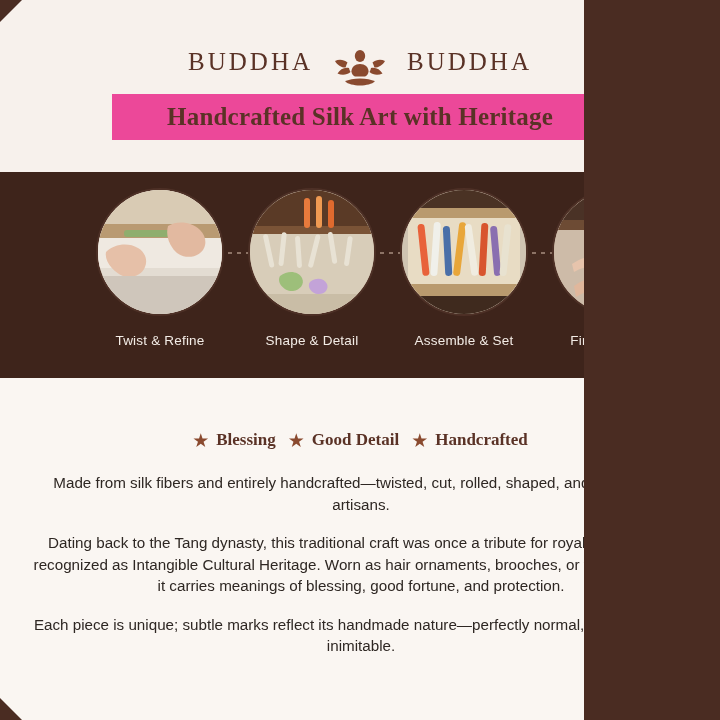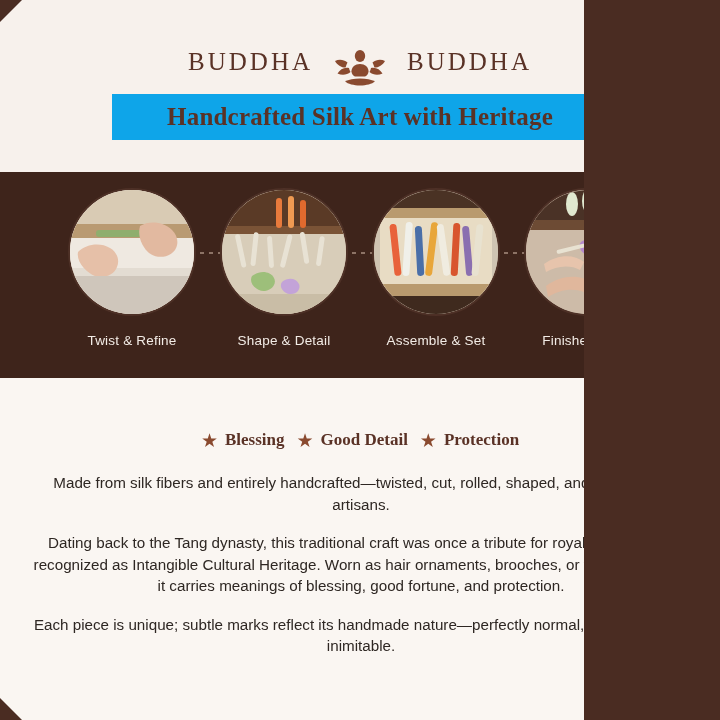--- a/index.html
+++ b/index.html
@@ -73,21 +73,21 @@
     height: 48px;
     display: block;
   }
 
   .title-bar {
     position: absolute;
     top: 94px;
     left: 112px;
     width: 496px;
     height: 46px;
-    background: #0ea5e9;
+    background: #ec4899;
     display: flex;
     align-items: center;
     justify-content: center;
   }
   .title-bar h1 {
     margin: 0;
     font-family: "Liberation Serif", serif;
     font-size: 25px;
     font-weight: 700;
     color: #5a3226;
@@ -102,21 +102,21 @@
     width: 720px;
     height: 206px;
     background: #3e241b;
   }
   .steps-inner {
     position: absolute;
     top: 16px;
     left: 28px;
     width: 664px;
     display: flex;
-    justify-content: center;
+    justify-content: flex-end;
     align-items: flex-start;
   }
   .step {
     width: 152px;
     display: flex;
     flex-direction: column;
     align-items: center;
     position: relative;
   }
   .thumb {
@@ -355,21 +355,21 @@
       <div class="benefit">
         <span class="star">★</span>
         <span class="btext">Blessing</span>
       </div>
       <div class="benefit">
         <span class="star">★</span>
         <span class="btext">Good Detail</span>
       </div>
       <div class="benefit">
         <span class="star">★</span>
-        <span class="btext">Protection</span>
+        <span class="btext">Handcrafted</span>
       </div>
     </div>
 
     <div class="paragraphs">
       <p>Made from silk fibers and entirely handcrafted—twisted, cut, rolled, shaped, and heat-set by artisans.</p>
       <p>Dating back to the Tang dynasty, this traditional craft was once a tribute for royalty and is now recognized as Intangible Cultural Heritage. Worn as hair ornaments, brooches, or for ceremonies, it carries meanings of blessing, good fortune, and protection.</p>
       <p>Each piece is unique; subtle marks reflect its handmade nature—perfectly normal, cherished, and inimitable.</p>
     </div>
   </div>
 

